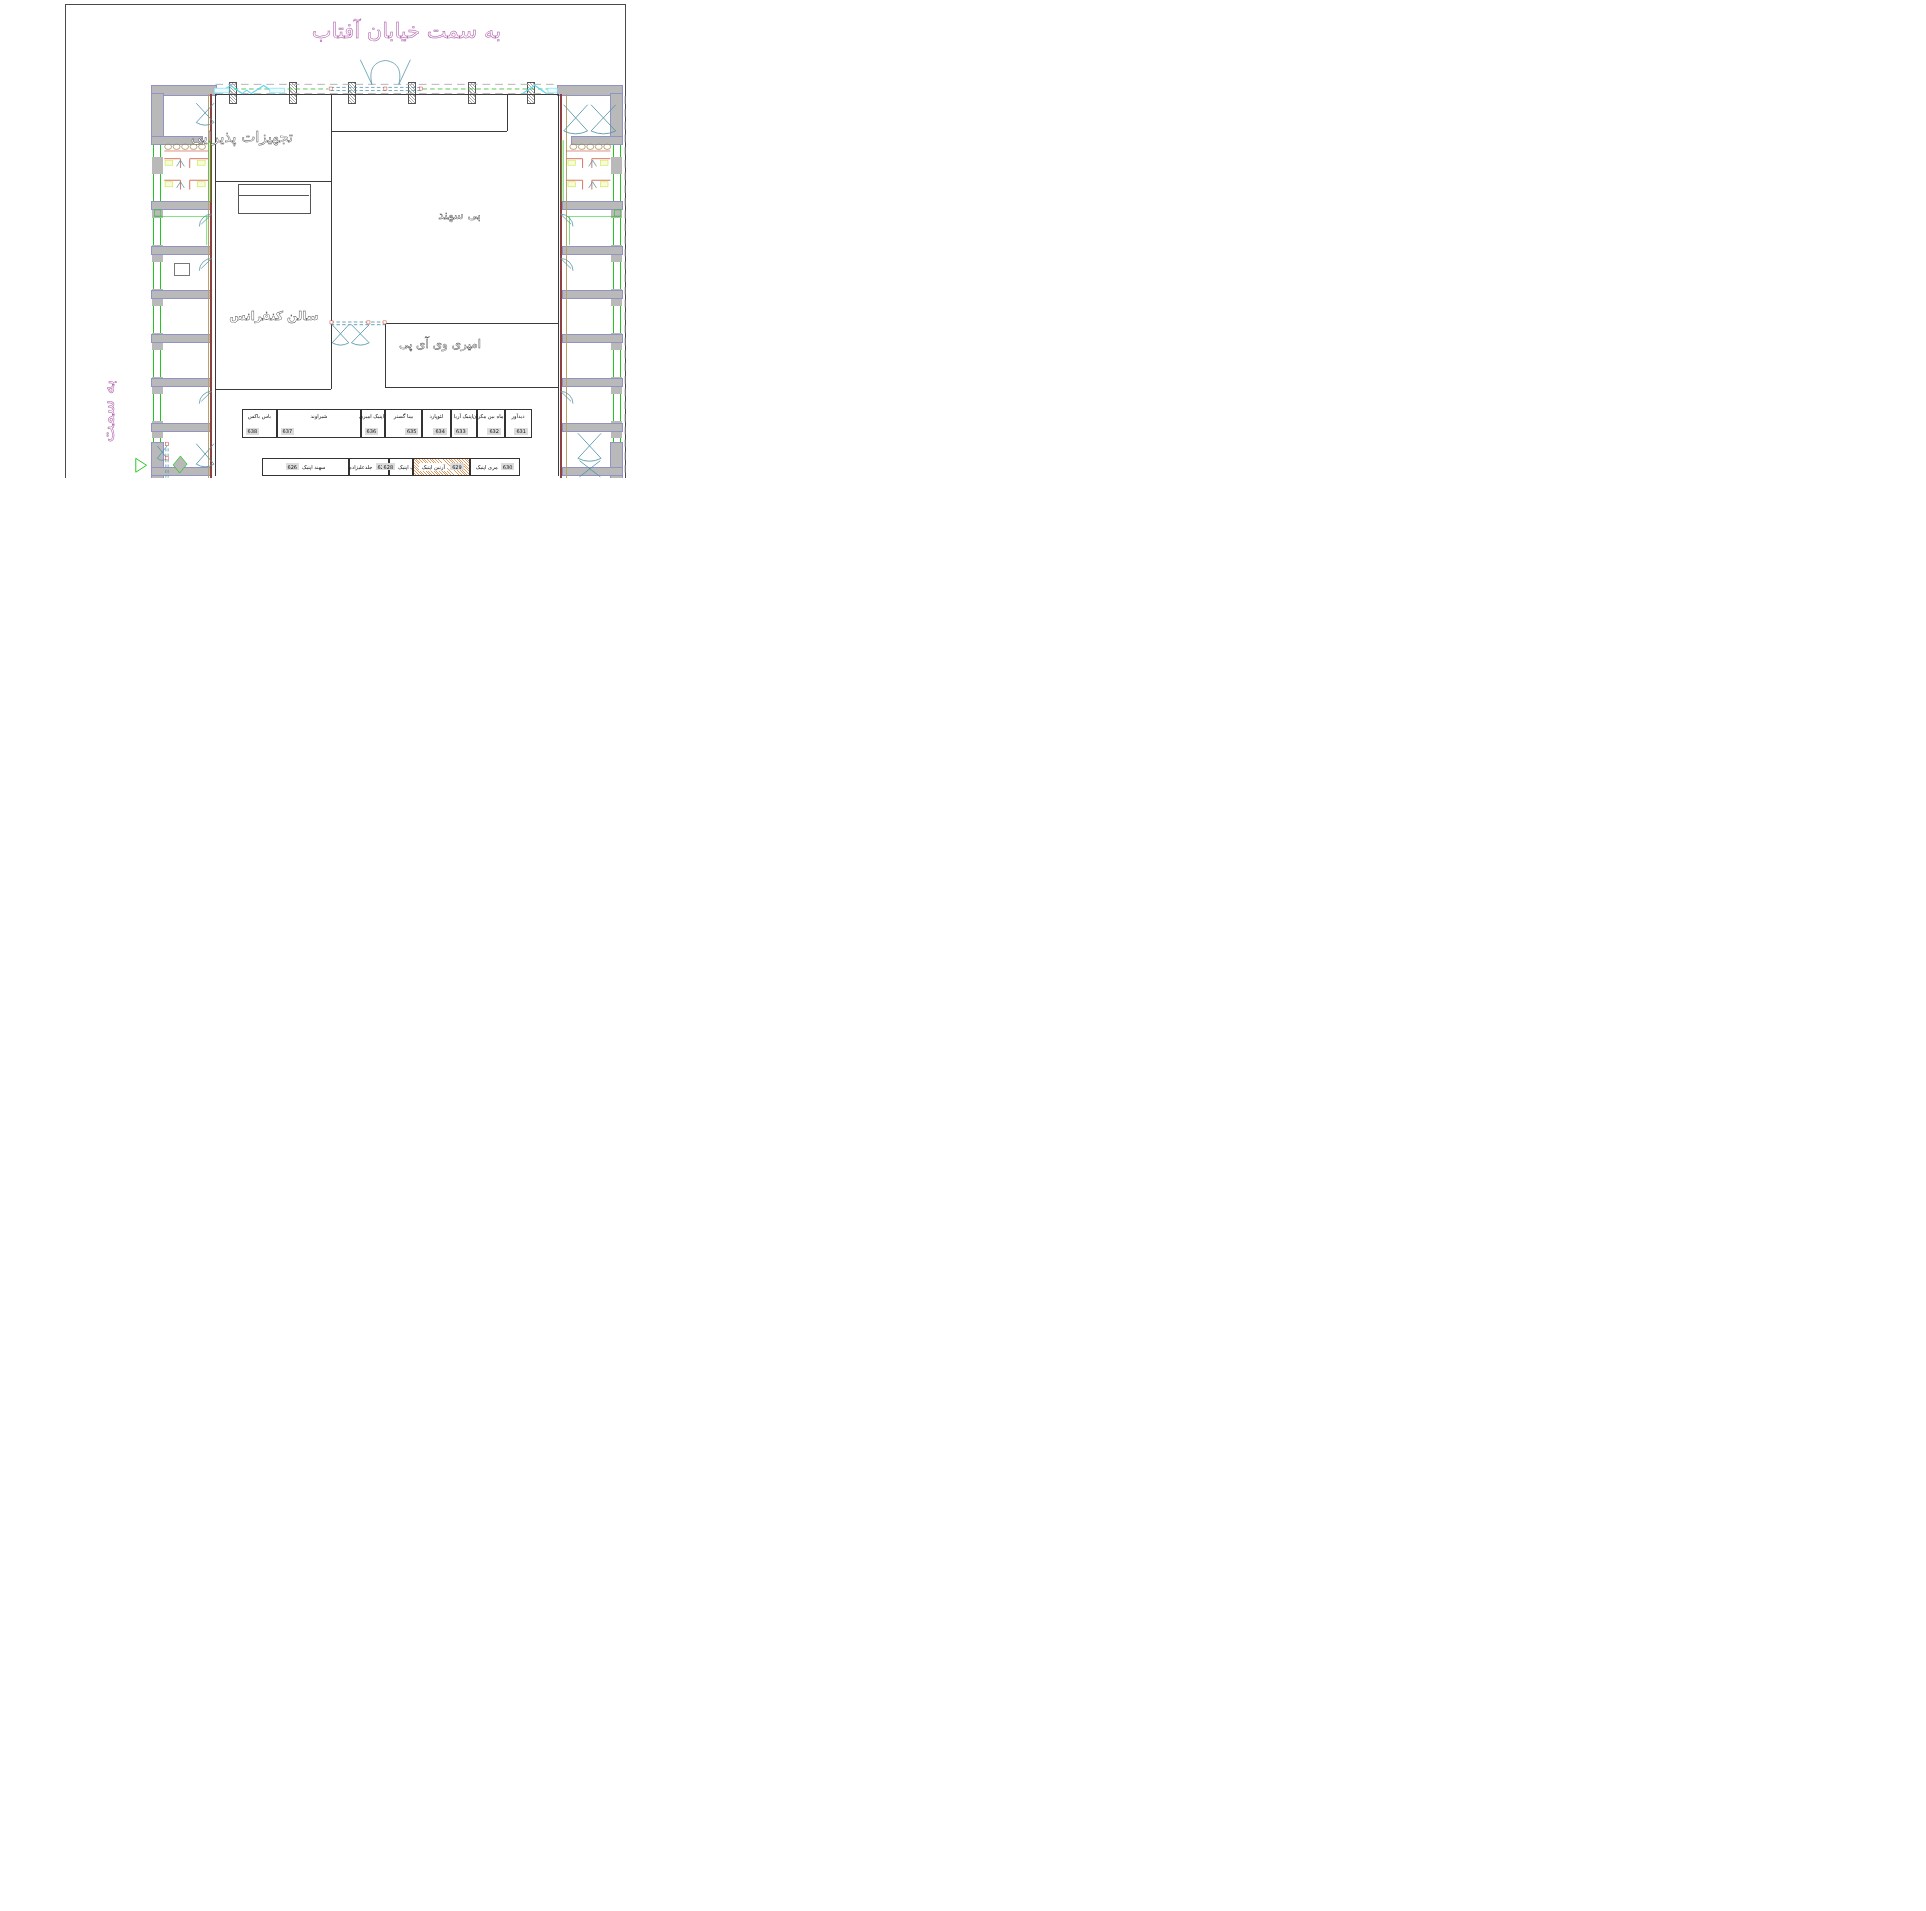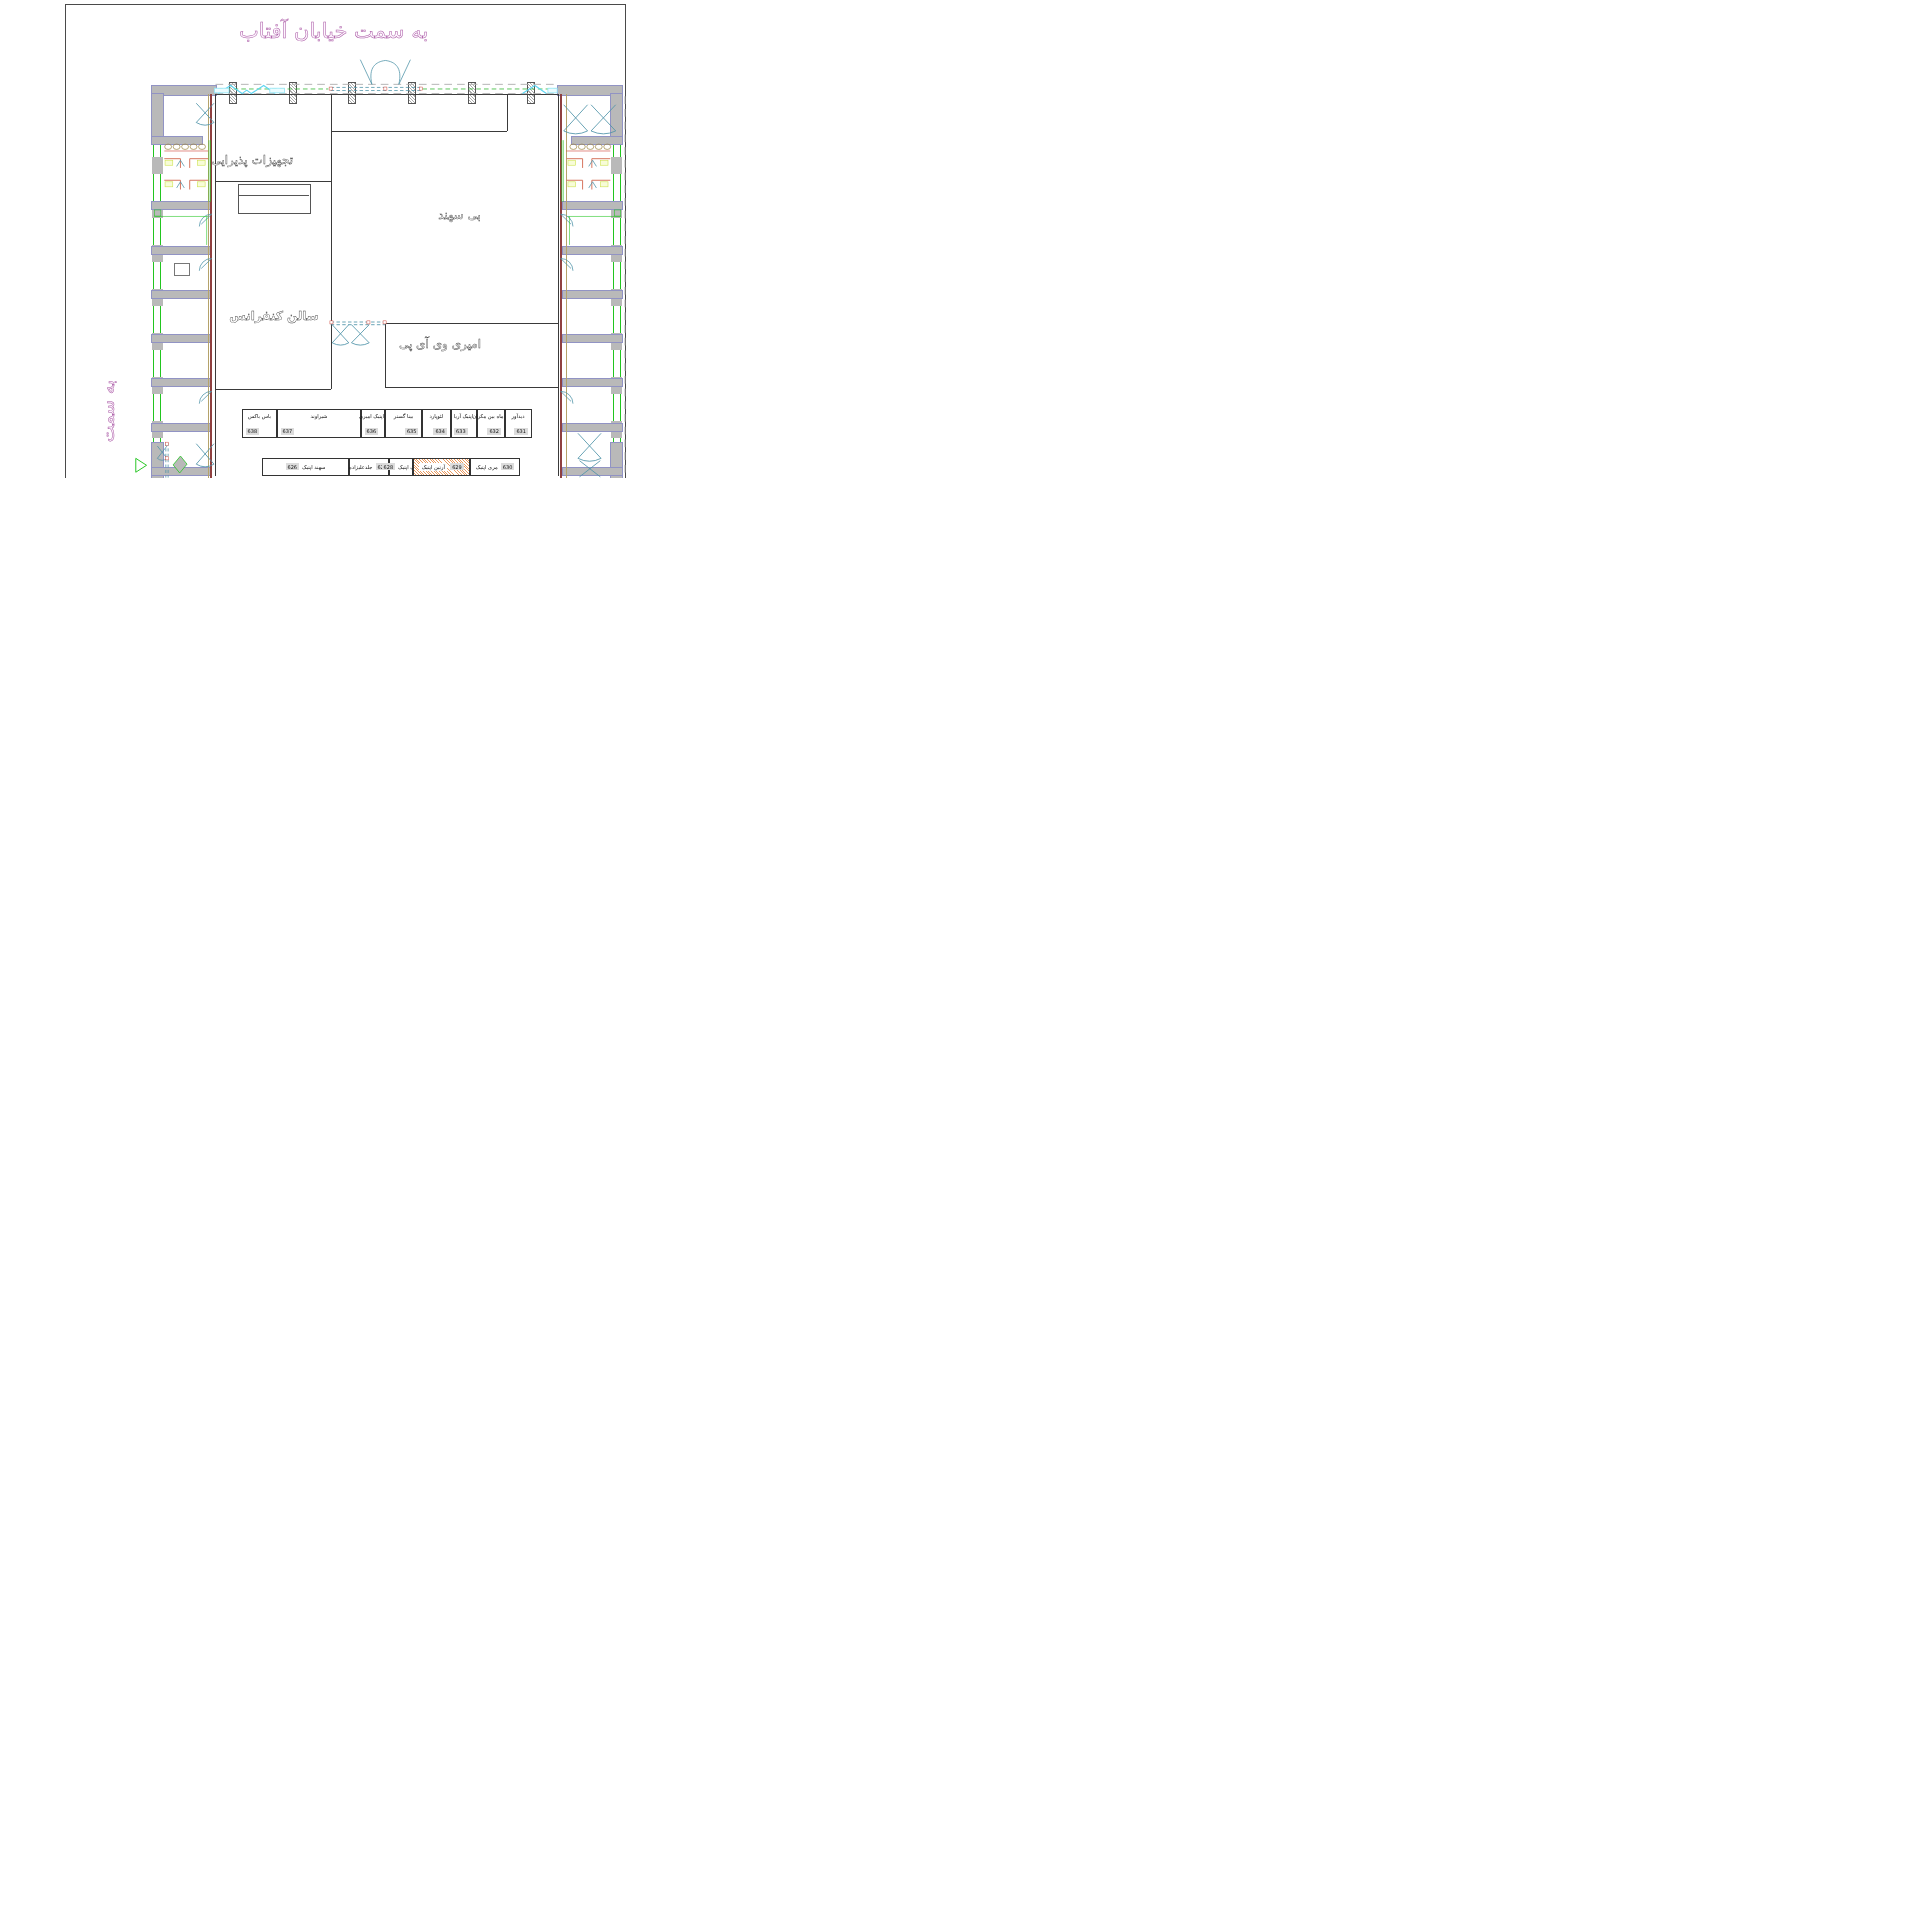--- a/index.html
+++ b/index.html
@@ -35,21 +35,21 @@
   .table-box{position:absolute;border:0.4px solid #555;background:#fff;}
   svg{position:absolute;left:0;top:0;pointer-events:none;}
 </style>
 </head>
 <body>
 
 <div class="plan">
 
   <div class="sheet-border" style="left:65px;top:3.5px;width:559px;height:473px;"></div>
 
-  <div class="abs magenta-hollow" style="left:239px;top:18.5px;width:262px;text-align:left;font-size:21px;direction:rtl;">به سمت خیابان آفتاب</div>
+  <div class="abs magenta-hollow" style="left:239px;top:18.5px;width:262px;text-align:right;font-size:21px;direction:rtl;">به سمت خیابان آفتاب</div>
 
   <div class="abs magenta-hollow" style="left:58px;top:401px;width:100px;text-align:center;font-size:17.7px;direction:rtl;transform:rotate(-90deg);">به سمت</div>
 
   <div class="greenline" style="left:153px;top:86px;width:0.8px;height:393px;"></div>
   <div class="greenline" style="left:160px;top:86px;width:0.8px;height:393px;"></div>
   <div class="ext-strip" style="left:152px;top:86px;height:393px;"></div>
   <div class="gray" style="left:152px;top:86px;width:64px;height:8.5px;"></div>
   <div class="gray" style="left:152px;top:94px;width:10.8px;height:50px;"></div>
   <div class="gray" style="left:152px;top:443px;width:10.8px;height:35px;"></div>
 
@@ -101,21 +101,21 @@
   <div class="ln" style="left:331px;top:131px;width:176px;height:0.4px;"></div>
   <div class="ln" style="left:507px;top:94px;width:0.4px;height:37px;"></div>
   <div class="ln" style="left:215px;top:389px;width:116px;height:0.4px;"></div>
   <div class="ln" style="left:385px;top:323px;width:0.4px;height:64px;"></div>
   <div class="ln" style="left:385px;top:323px;width:173px;height:0.4px;"></div>
   <div class="ln" style="left:385px;top:387px;width:173px;height:0.4px;"></div>
 
   <div class="table-box" style="left:238px;top:184px;width:71px;height:28px;"></div>
   <div class="ln" style="left:238px;top:195px;width:71px;height:0.4px;background:#555;"></div>
 
-  <div class="room-label hollow" style="left:216px;top:153px;width:77px;font-size:12px;">تجهیزات پذیرایی</div>
+  <div class="room-label hollow" style="left:216px;top:128px;width:77px;font-size:15px;">تجهیزات پذیرایی</div>
   <div class="room-label hollow" style="left:421px;top:208px;width:77px;font-size:12px;">بی سهند</div>
   <div class="room-label hollow" style="left:224px;top:309px;width:100px;font-size:12px;font-weight:bold;">سالن کنفرانس</div>
   <div class="room-label hollow" style="left:390px;top:337px;width:100px;font-size:12px;">امیری وی آی پی</div>
 
   <div class="shop-row" style="left:242px;top:409px;height:28.5px;">
     <div class="shop-cell" style="width:35px;">
       <span class="name">باس باکس</span>
       <span class="badge">638</span>
     </div>
     <div class="shop-cell" style="width:84px;">

